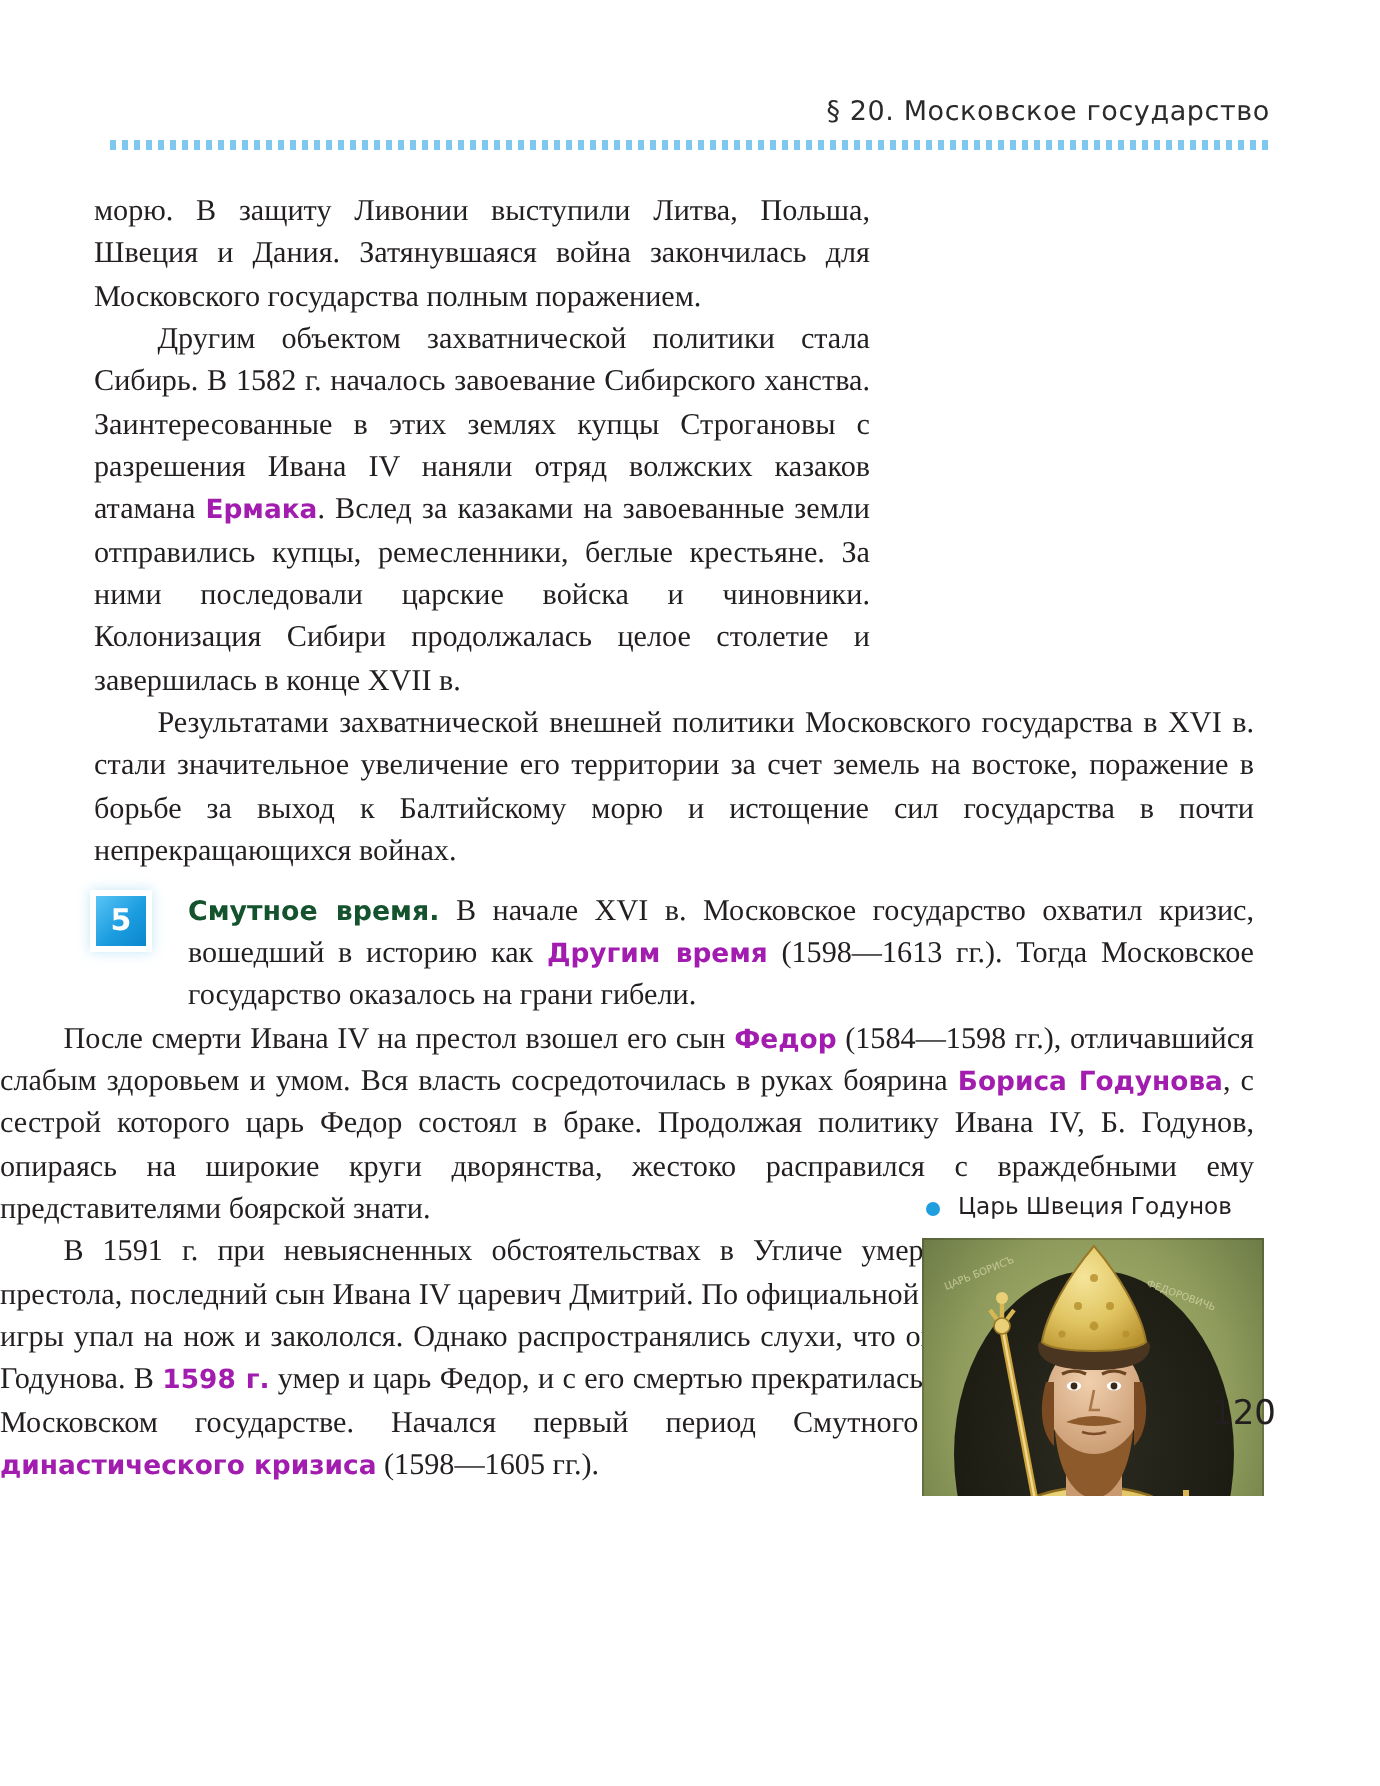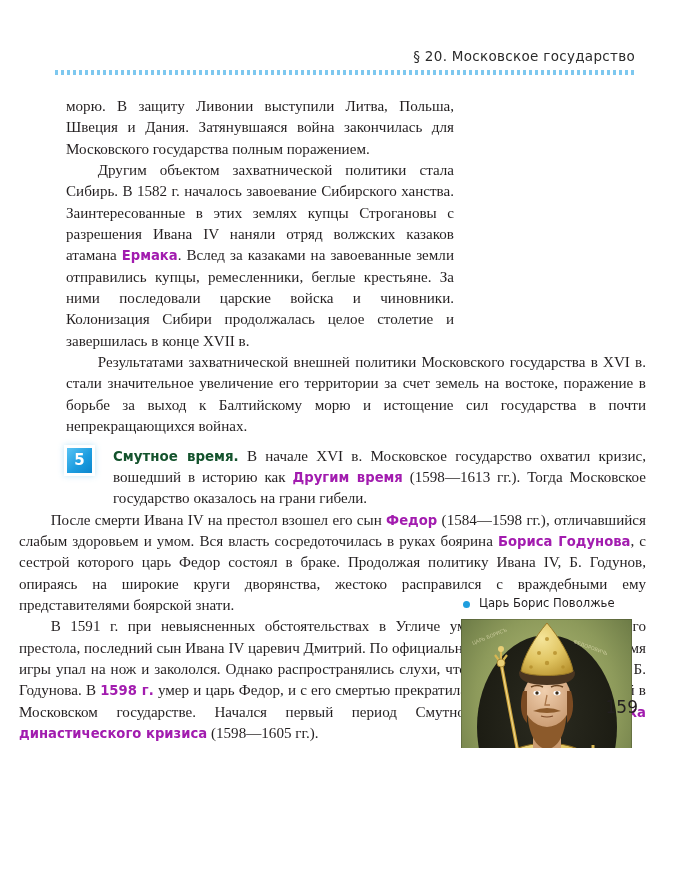--- a/index.html
+++ b/index.html
@@ -39,21 +39,21 @@
     height: 5px;
     background-image: repeating-linear-gradient(
         to right,
         #7ec8ef 0px, #7ec8ef 3px,
         rgba(255,255,255,0) 3px, rgba(255,255,255,0) 6px);
   }
 
   
   #column {
     position: absolute;
-    left: 66px;
+    left: 47px;
     top: 96px;
     width: 580px;
   }
   p.body {
     margin: 0;
     font-size: 15.1px;
     line-height: 21.35px;
     text-align: justify;
     text-justify: inter-word;
     text-indent: 2.1em;
@@ -184,21 +184,21 @@
 
       <p class="body"><span>В 1591 г. при невыясненных обстоятельствах в Угличе умер наследник московского престола, последний сын Ивана IV царевич Дмитрий. По официальной версии, царевич во время игры упал на нож и закололся. Однако распространялись слухи, что он был убит по приказу Б. Годунова. В </span><b class="term">1598 г.</b><span> умер и царь Федор, и с его смертью прекратилась династия Рюриковичей в Московском государстве. Начался первый период Смутного времени — </span><b class="term">эпоха династического кризиса</b><span> (1598—1605 гг.).</span></p>
 
       <p class="body"><span>Благодаря поддержке дворянства новым царем на Земском соборе был избран </span><b class="term">Борис Годунов</b><span> (1598—1605 гг.). Он поощрял развитие ремесла и торговли, развернул строительство новых городов в Поволжье. Однако во время голода 1601—1603 гг. власть оказалась не в состоянии изменить</span></p>
 
     </div>
   </div>
 
   <div id="figure">
     <div id="fig-caption">
-      <span id="fig-bullet"></span><span>Царь Борис Поволжье</span>
+      <span id="fig-bullet"></span><span>Царь Швеция Годунов</span>
     </div>
 
     <svg id="fig-image" viewBox="0 0 171 207" role="img" aria-label="Царь Борис Годунов">
       <defs>
         <radialGradient id="bg" cx="50%" cy="40%" r="75%">
           <stop offset="0%" stop-color="#b7bf7a"></stop>
           <stop offset="55%" stop-color="#8d9a5b"></stop>
           <stop offset="100%" stop-color="#5c6b3c"></stop>
         </radialGradient>
         <radialGradient id="gold" cx="40%" cy="30%" r="80%">
@@ -329,15 +329,15 @@
 
         <path d="M76 130 Q86 144 96 130" stroke="#caa13a" stroke-width="1.4" fill="none"></path>
         <rect x="83.5" y="142" width="4" height="16" fill="#b9932f"></rect>
         <rect x="79" y="147" width="13" height="4" fill="#b9932f"></rect>
 
         <rect x="0" y="0" width="171" height="207" fill="none" stroke="rgba(0,0,0,0.18)" stroke-width="2"></rect>
       </g>
     </svg>
   </div>
 
-  <div id="folio">159</div>
+  <div id="folio">120</div>
 
 </div>
 
 </body></html>

